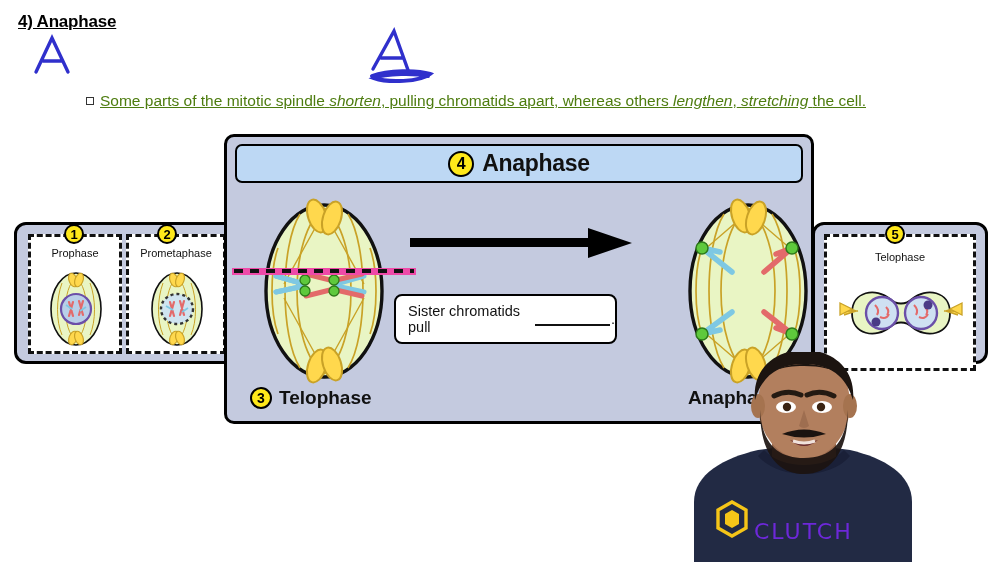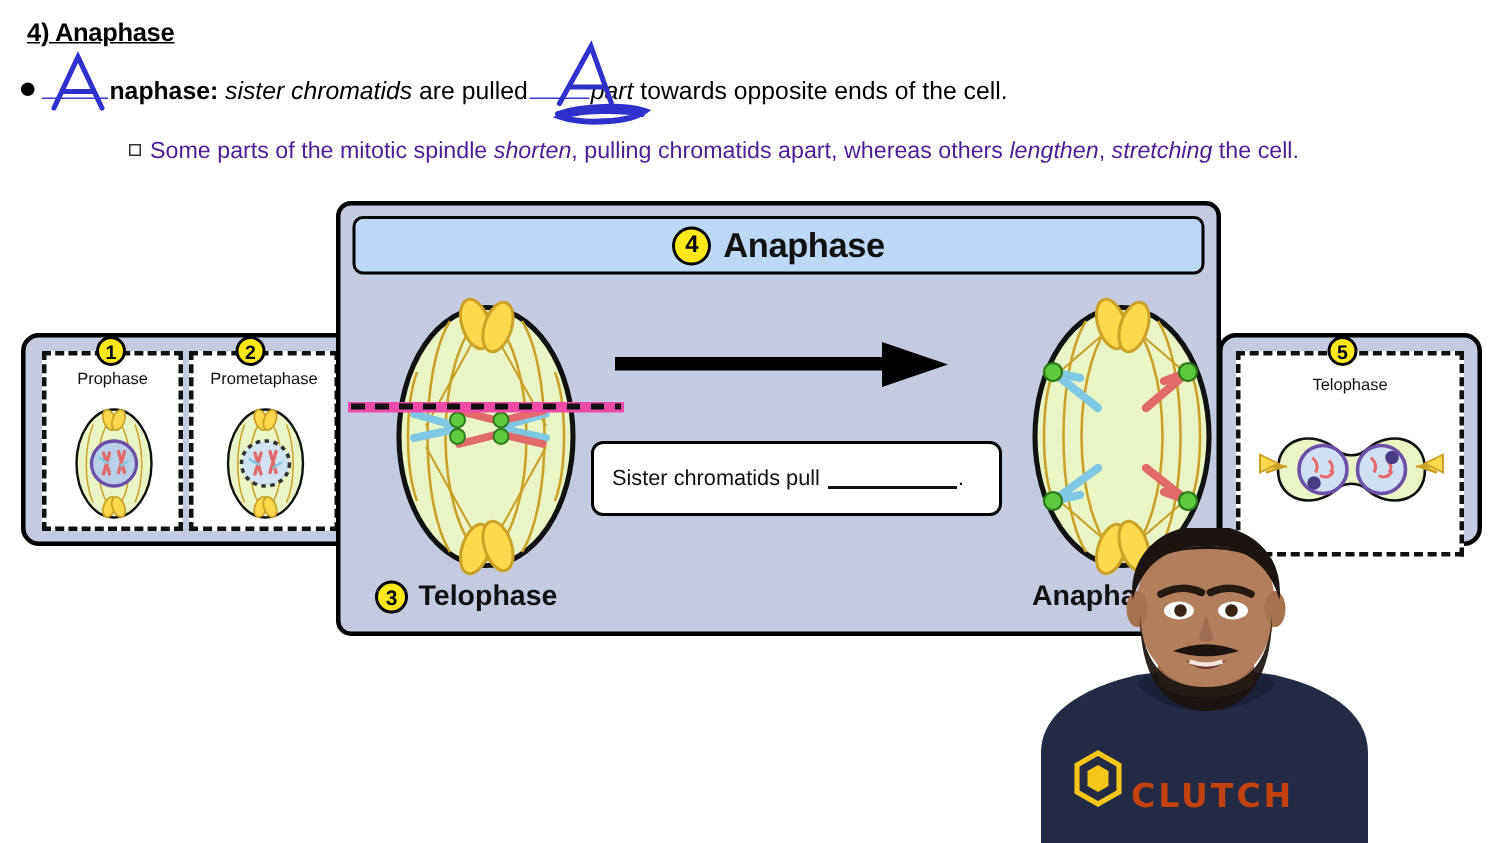--- a/index.html
+++ b/index.html
@@ -59,22 +59,23 @@
     vertical-align: baseline;
     height: 14px;
   }
   .ital { font-style: italic; }
   .bold { font-weight: bold; }
 
   .subbullet-row {
     position: absolute;
     left: 86px; top: 92px;
     font-size: 15.5px;
-    color: #4c1d95;
+    color: #4d7c0f;
     white-space: nowrap;
+    text-decoration: underline;
   }
   .sq {
     display: inline-block;
     width: 8px; height: 8px;
     border: 1.4px solid #333;
     background: #fff;
     margin-right: 6px;
     vertical-align: middle;
     position: relative; top: -1px;
   }
@@ -173,21 +174,21 @@
     z-index: 6;
   }
   #badge-1 { left: 64px;  top: 224px; }
   #badge-2 { left: 157px; top: 224px; }
   #badge-5 { left: 885px; top: 224px; }
 
   
   .qbox {
     position: absolute;
     left: 394px; top: 294px;
-    width: 274px; height: 50px;
+    width: 223px; height: 50px;
     background: #ffffff;
     border: 2px solid #000;
     border-radius: 8px;
     display: flex;
     align-items: center;
     padding-left: 12px;
     font-size: 14.5px;
     color: #111;
   }
   .qblank {
@@ -202,39 +203,33 @@
   #presenter {
     position: absolute;
     left: 654px; top: 352px;
     width: 300px; height: 210px;
     z-index: 20;
   }
   .shirt-text {
     position: absolute;
     left: 94px; top: 163px;
     font-size: 22px;
-    font-weight: bold;
-    color: #c2410c;
+    font-weight: normal;
+    color: #6d28d9;
     letter-spacing: 2px;
     font-family: "DejaVu Sans", sans-serif;
   }
 </style>
 </head>
 <body>
 
 <div id="page">
 
   <div class="heading">4) Anaphase</div>
 
-  <div class="bullet-row">
-    <span class="bullet-dot"></span><span class="blankline"></span><span class="bold">naphase</span><span class="bold">:</span>
-    <span class="ital">sister chromatids</span>
-    <span>are pulled</span><span class="blankline2"></span><span class="ital">part</span>
-    <span>towards opposite ends of the cell.</span>
-  </div>
 
   <div class="subbullet-row">
     <span class="sq"></span><span>Some parts of the mitotic spindle</span>
     <span class="ital">shorten</span><span>, pulling chromatids apart, whereas others</span>
     <span class="ital">lengthen</span><span>,</span>
     <span class="ital">stretching</span>
     <span>the cell.</span>
   </div>
 
   <svg class="ink" id="ink-a1" width="54" height="44">

